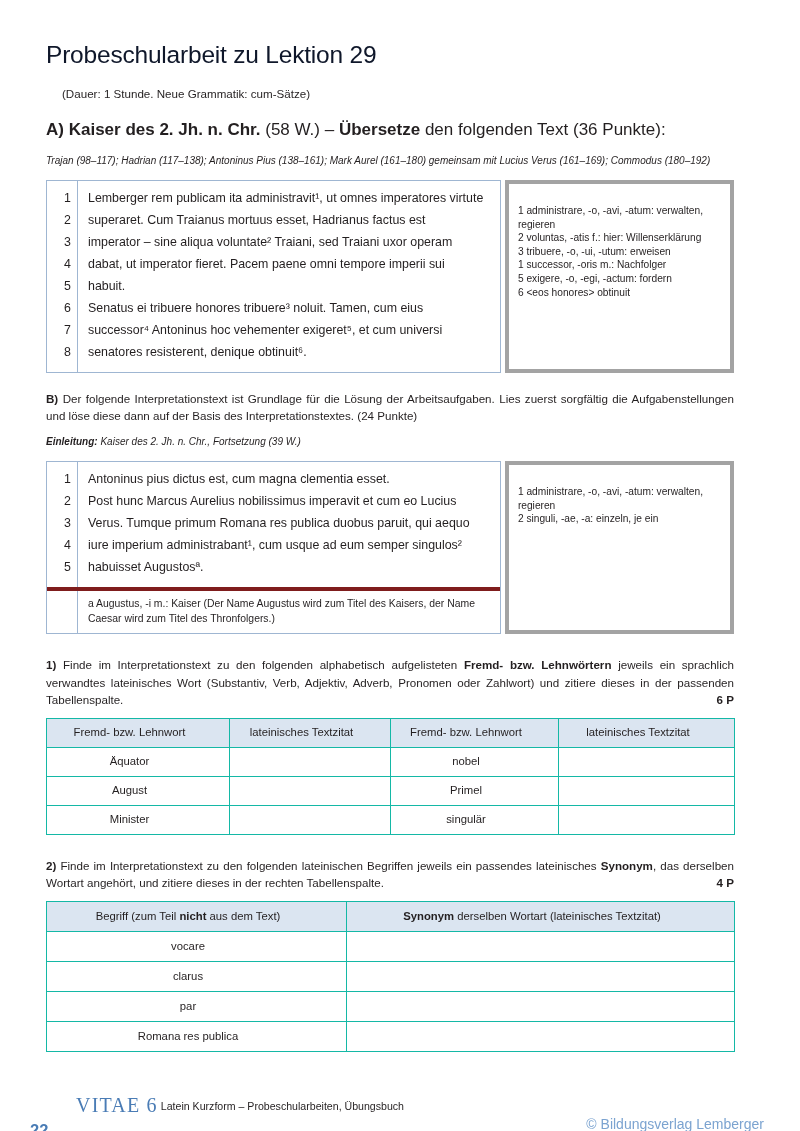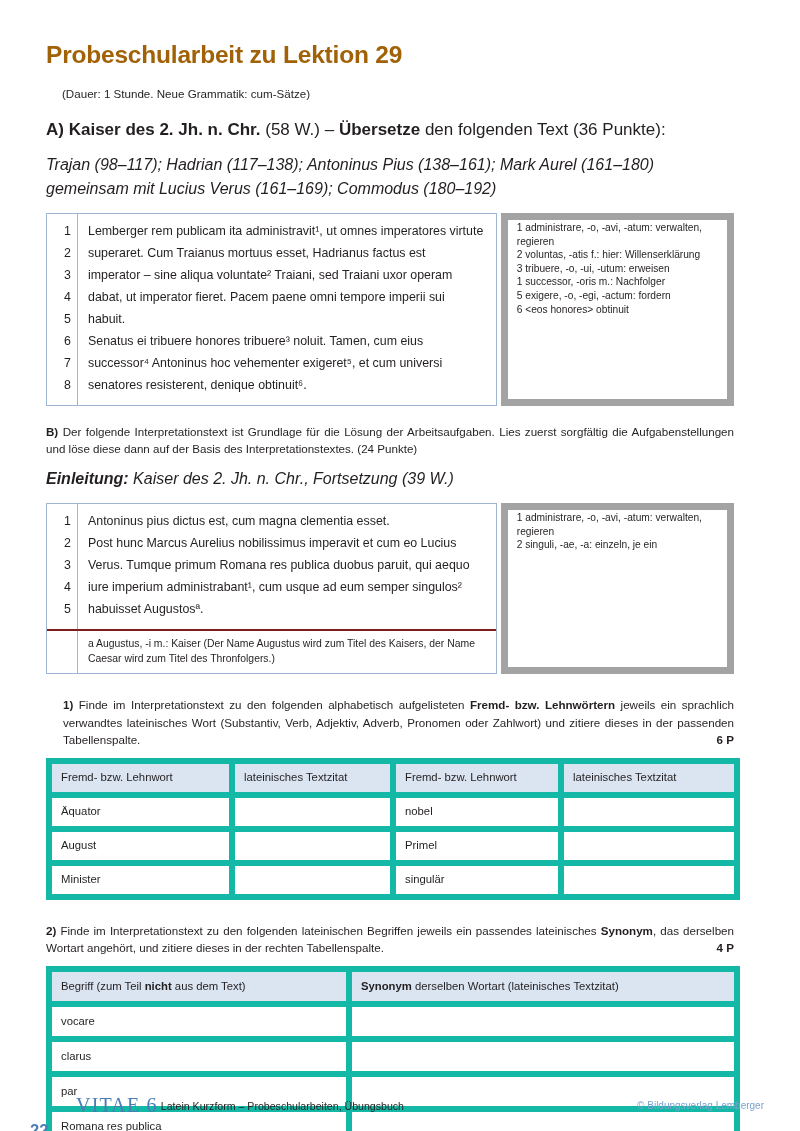--- a/index.html
+++ b/index.html
@@ -24,41 +24,41 @@
   .content {
     position: absolute;
     left: 46px;
     top: 42px;
     width: 688px;
   }
 
   
   .doc-title {
     font-size: 24.5px;
-    font-weight: bold;
-    color: #a16207;
+    font-weight: normal;
+    color: #0f172a;
     letter-spacing: -0.2px;
     margin: 0 0 17px 0;
     line-height: 1.1;
   }
   .subtitle {
     font-size: 11.6px;
     line-height: 1.35;
     margin: 0 0 16px 16px;
   }
 
   
   .sec-head {
     font-size: 17px;
     line-height: 1.45;
     margin: 0 0 11px 0;
   }
   .sec-head b { font-weight: bold; }
   .italic-line {
-    font-size: 16px;
+    font-size: 10px;
     font-style: italic;
     line-height: 1.5;
     margin: 0 0 12px 0;
   }
   .para-just {
     font-size: 11.6px;
     line-height: 1.48;
     text-align: justify;
     margin: 0 0 10px 0;
   }
@@ -72,24 +72,24 @@
   }
   .tb-main {
     border: 1px solid #9fb6d2;
     box-sizing: border-box;
     display: flex;
     flex-direction: column;
   }
   .tb-main.w1 { width: 502px; }
   .tb-gap { width: 4px; flex: 0 0 4px; }
   .tb-vocab {
-    border: 7px solid #a3a3a3;
+    border: 4px solid #a3a3a3;
     box-sizing: border-box;
     flex: 1 1 auto;
-    padding: 1px 8px 7px 9px;
+    padding: 20px 8px 7px 9px;
     font-size: 10.2px;
     line-height: 1.33;
     color: #231f20;
   }
   .tb-lines {
     display: flex;
     flex: 1 1 auto;
   }
   .ln-col {
     width: 31px;
@@ -106,21 +106,21 @@
     flex: 1 1 auto;
     padding: 7px 6px 8px 10px;
     font-size: 12.4px;
     line-height: 1.77;
     color: #231f20;
   }
   .txt-col div, .ln-col div { white-space: nowrap; }
 
   .fn-row {
     display: flex;
-    border-top: 2px solid #7f1d1d;
+    border-top: 4px solid #7f1d1d;
   }
   .fn-num {
     width: 31px;
     flex: 0 0 31px;
     border-right: 1px solid #9fb6d2;
     box-sizing: border-box;
   }
   .fn-txt {
     flex: 1 1 auto;
     padding: 6px 8px 7px 10px;
@@ -129,22 +129,22 @@
   }
 
   
   table.grid {
     border-collapse: collapse;
     width: 688px;
     margin: 6px 0 0 0;
     table-layout: fixed;
   }
   table.grid th, table.grid td {
-    border: 6px solid #14b8a6;
-    text-align: left;
+    border: 1px solid #14b8a6;
+    text-align: center;
     vertical-align: middle;
     font-weight: normal;
     font-size: 11.3px;
     color: #231f20;
     padding: 7px 26px 8px 9px;
     height: 12px;
   }
   table.grid th {
     background: #dbe5f1;
     height: 13px;
@@ -187,22 +187,22 @@
   }
   .brand .sub {
     font-size: 10.6px;
     position: relative;
     top: -2px;
     margin-left: 3px;
     color: #231f20;
   }
   .copyright {
     position: absolute;
-    right: 6px; top: 8px;
-    font-size: 10px;
+    right: 6px; top: 24px;
+    font-size: 14px;
     color: #7ba3d0;
     white-space: nowrap;
   }
 </style>
 </head>
 <body>
 
 <div class="page">
   <div class="content">
 
@@ -277,21 +277,21 @@
           <div class="fn-txt">a Augustus, -i m.: Kaiser (Der Name Augustus wird zum Titel des Kaisers, der Name Caesar wird zum Titel des Thronfolgers.)</div>
         </div>
       </div>
       <div class="tb-gap"></div>
       <div class="tb-vocab">
         <div>1 administrare, -o, -avi, -atum: verwalten, regieren</div>
         <div>2 singuli, -ae, -a: einzeln, je ein</div>
       </div>
     </div>
 
-    <p class="para-just" style="margin-top:22px;margin-left:17px;"><b>1)</b><span> Finde im Interpretationstext zu den folgenden alphabetisch aufgelisteten </span><b>Fremd- bzw. Lehnwörtern</b><span> jeweils ein sprachlich verwandtes lateinisches Wort (Substantiv, Verb, Adjektiv, Adverb, Pronomen oder Zahlwort) und zitiere dieses in der passenden Tabellenspalte.</span><span class="pts">6 P</span></p>
+    <p class="para-just" style="margin-top:22px;"><b>1)</b><span> Finde im Interpretationstext zu den folgenden alphabetisch aufgelisteten </span><b>Fremd- bzw. Lehnwörtern</b><span> jeweils ein sprachlich verwandtes lateinisches Wort (Substantiv, Verb, Adjektiv, Adverb, Pronomen oder Zahlwort) und zitiere dieses in der passenden Tabellenspalte.</span><span class="pts">6 P</span></p>
 
     <table class="grid t1">
       <colgroup>
           <col style="width:183px">
           <col style="width:161px">
           <col style="width:168px">
           <col style="width:176px">
         </colgroup>
       <tbody>
           <tr>

